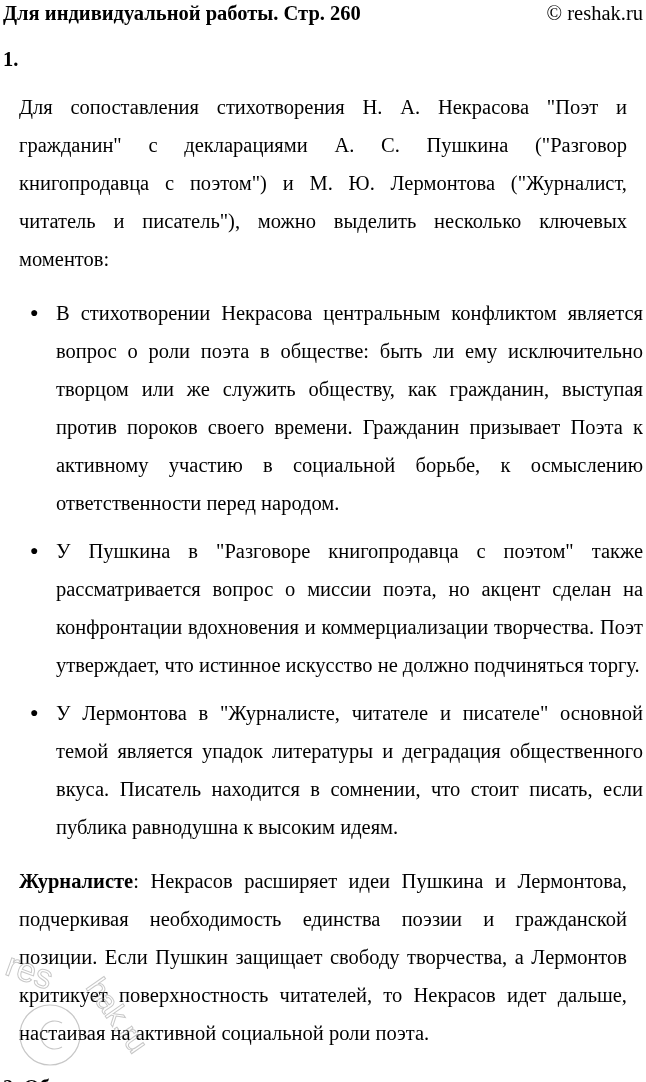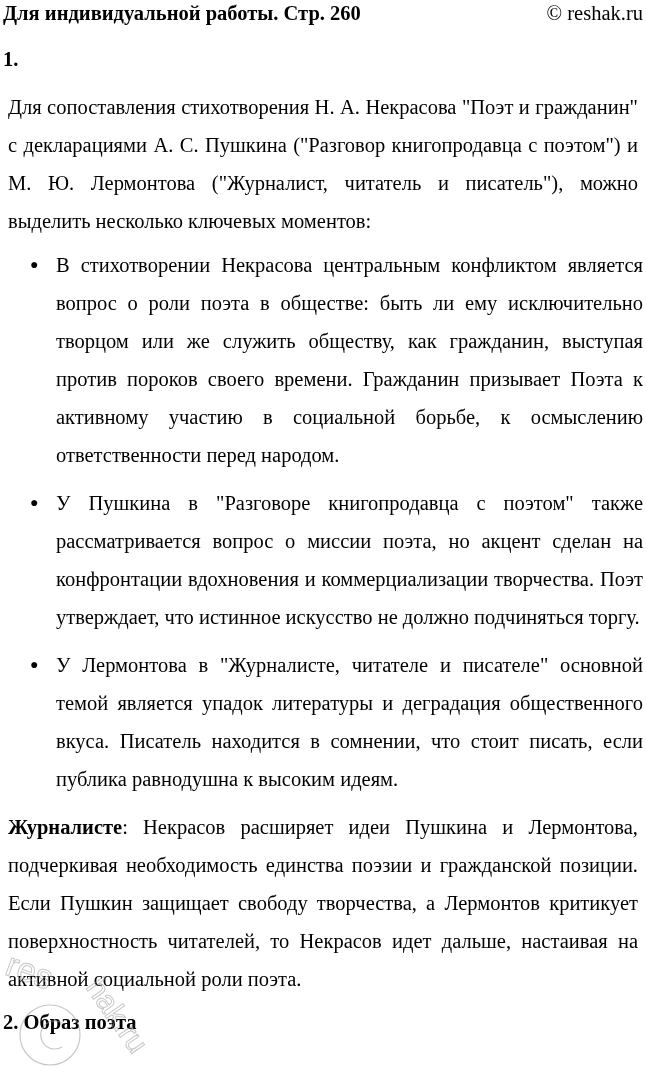--- a/index.html
+++ b/index.html
@@ -6,21 +6,21 @@
   body {
     width: 646px; height: 1082px; overflow: hidden; position: relative;
     font-family: "Liberation Serif", "DejaVu Serif", serif;
     color: #000000; font-size: 20.5px;
   }
   .page { position: absolute; left: 3px; top: 4px; width: 640px; }
   .header { display: flex; justify-content: space-between; align-items: baseline; height: 26px; line-height: 22px; margin-top: -2px; }
   .header .title { font-weight: bold; }
   .header .copy { font-weight: normal; }
   .qnum { font-weight: bold; margin-top: 20px; line-height: 22px; height: 24px; }
-  p { margin: 5px; text-align: justify; line-height: 38px; }
+  p { margin: 16px; text-align: justify; line-height: 38px; }
   .intro { margin-top: 16px; }
   h3 { margin: 4px 0 0 0; font-size: 20.5px; font-weight: bold; line-height: 38px; }
   ul { list-style: none; margin: 6px 0 0 0; padding: 0; }
   ul li { position: relative; padding-left: 53px; text-align: justify; line-height: 38px; margin-bottom: 10px; }
   ul li .bullet { position: absolute; left: 27px; top: 0; font-size: 14px; line-height: 38px; }
   .compare b { font-weight: bold; }
   .section2 { }
   .watermark { position: absolute; left: 0; top: 955px; width: 150px; height: 130px; pointer-events: none; opacity: 0.55; }
 </style>
 </head>

